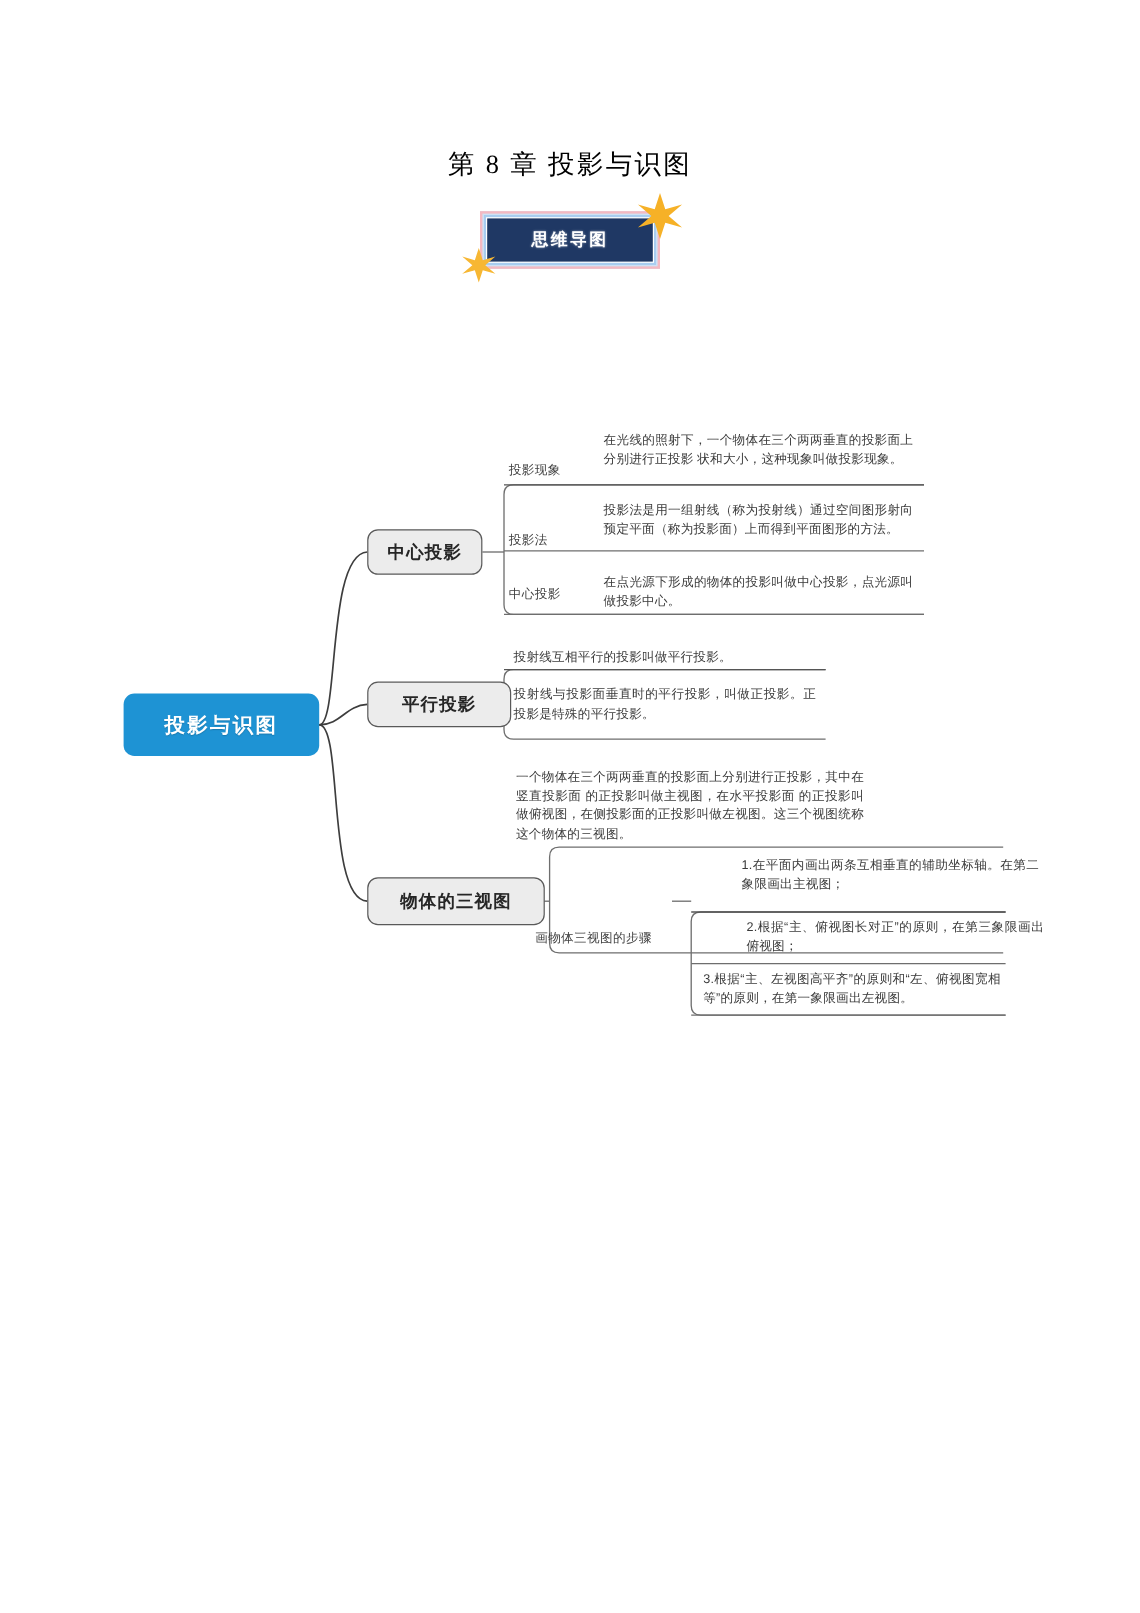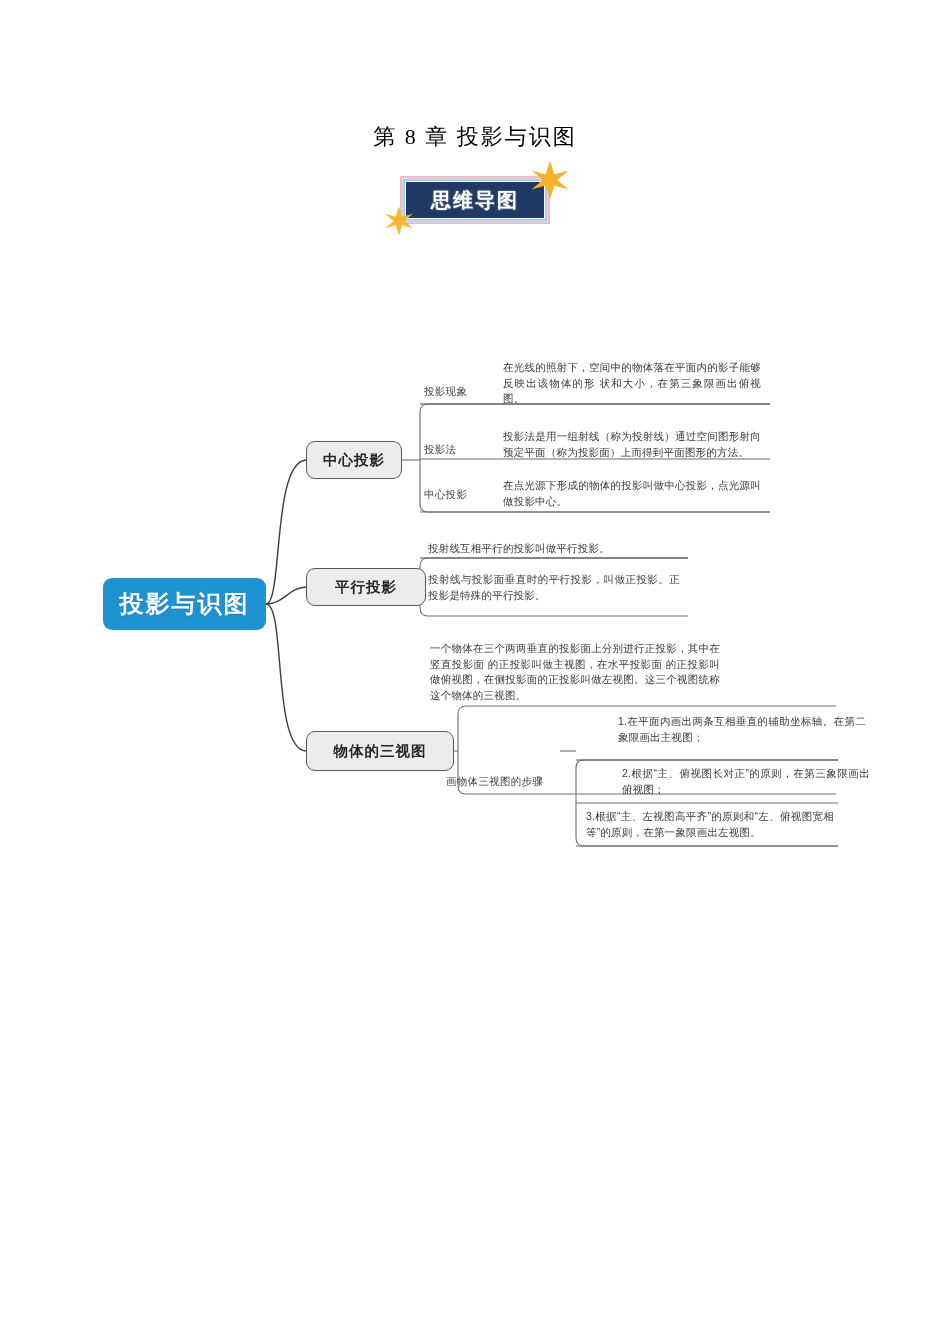--- a/index.html
+++ b/index.html
@@ -52,21 +52,21 @@
   .badge-core {
     position: absolute;
     inset: 6px;
     background: #1f3864;
     display: flex;
     align-items: center;
     justify-content: center;
   }
   .badge-core span {
     color: #ffffff;
-    font-size: 20px;
+    font-size: 14px;
     font-weight: bold;
     letter-spacing: 2px;
     text-shadow: 0 0 2px rgba(255,255,255,.55);
   }
   .star {
     position: absolute;
     width: 40px;
     height: 40px;
     pointer-events: none;
   }
@@ -91,21 +91,21 @@
   }
 
   .root-node {
     left: 103px;
     top: 578px;
     width: 163px;
     height: 52px;
     background: #1e93d4;
     border-radius: 9px;
     color: #ffffff;
-    font-size: 24px;
+    font-size: 17px;
     font-weight: bold;
     letter-spacing: 2px;
     text-shadow: 0 1px 1px rgba(0,0,0,.18);
   }
 
   .branch-node {
     background: #ececec;
     border: 1.5px solid #595959;
     border-radius: 9px;
     color: #262626;
@@ -193,24 +193,24 @@
   </g>
 </svg>
 
 <div class="node root-node">投影与识图</div>
 
 <div class="node branch-node branch-1">中心投影</div>
 <div class="node branch-node branch-2">平行投影</div>
 <div class="node branch-node branch-3">物体的三视图</div>
 
 <div class="sublabel" style="left:424px; top:385px;">投影现象</div>
-<div class="leaf-text" style="left:503px; top:360px; width:258px;">在光线的照射下，空间中的物体落在平面内的影子能够反映出该物体的形 状和大小，在第三象限画出俯视图。</div>
+<div class="leaf-text" style="left:503px; top:360px; width:258px;">在光线的照射下，一个物体在三个两两垂直的投影面上分别进行正投影 状和大小，这种现象叫做投影现象。</div>
 
 <div class="sublabel" style="left:424px; top:443px;">投影法</div>
-<div class="leaf-text" style="left:503px; top:429px; width:258px;">投影法是用一组射线（称为投射线）通过空间图形射向预定平面（称为投影面）上而得到平面图形的方法。</div>
+<div class="leaf-text" style="left:503px; top:418px; width:258px;">投影法是用一组射线（称为投射线）通过空间图形射向预定平面（称为投影面）上而得到平面图形的方法。</div>
 
 <div class="sublabel" style="left:424px; top:488px;">中心投影</div>
 <div class="leaf-text" style="left:503px; top:478px; width:258px;">在点光源下形成的物体的投影叫做中心投影，点光源叫做投影中心。</div>
 
 <div class="leaf-text" style="left:428px; top:541px; width:258px;">投射线互相平行的投影叫做平行投影。</div>
 <div class="leaf-text" style="left:428px; top:572px; width:252px;">投射线与投影面垂直时的平行投影，叫做正投影。正投影是特殊的平行投影。</div>
 
 <div class="leaf-text" style="left:430px; top:641px; width:290px;">一个物体在三个两两垂直的投影面上分别进行正投影，其中在竖直投影面 的正投影叫做主视图，在水平投影面 的正投影叫做俯视图，在侧投影面的正投影叫做左视图。这三个视图统称这个物体的三视图。</div>
 
 <div class="sublabel" style="left:446px; top:775px;">画物体三视图的步骤</div>

